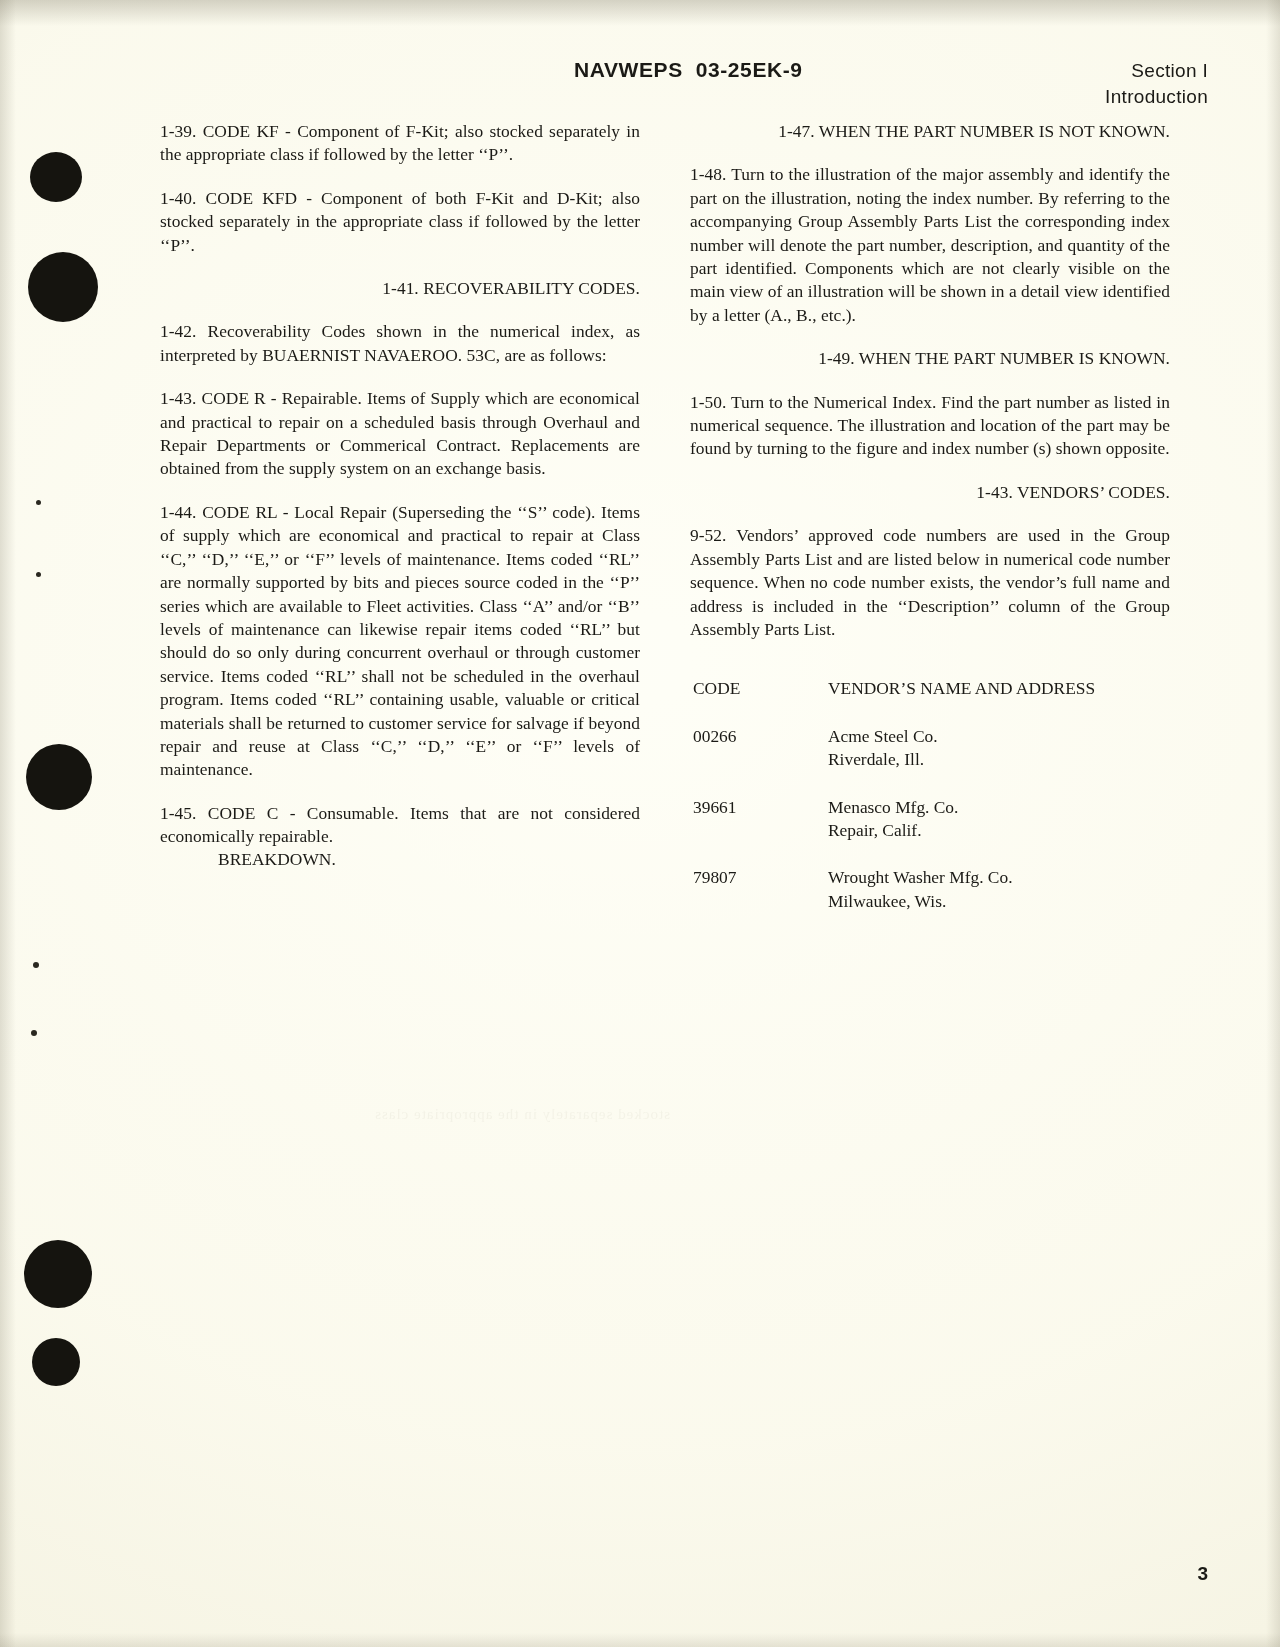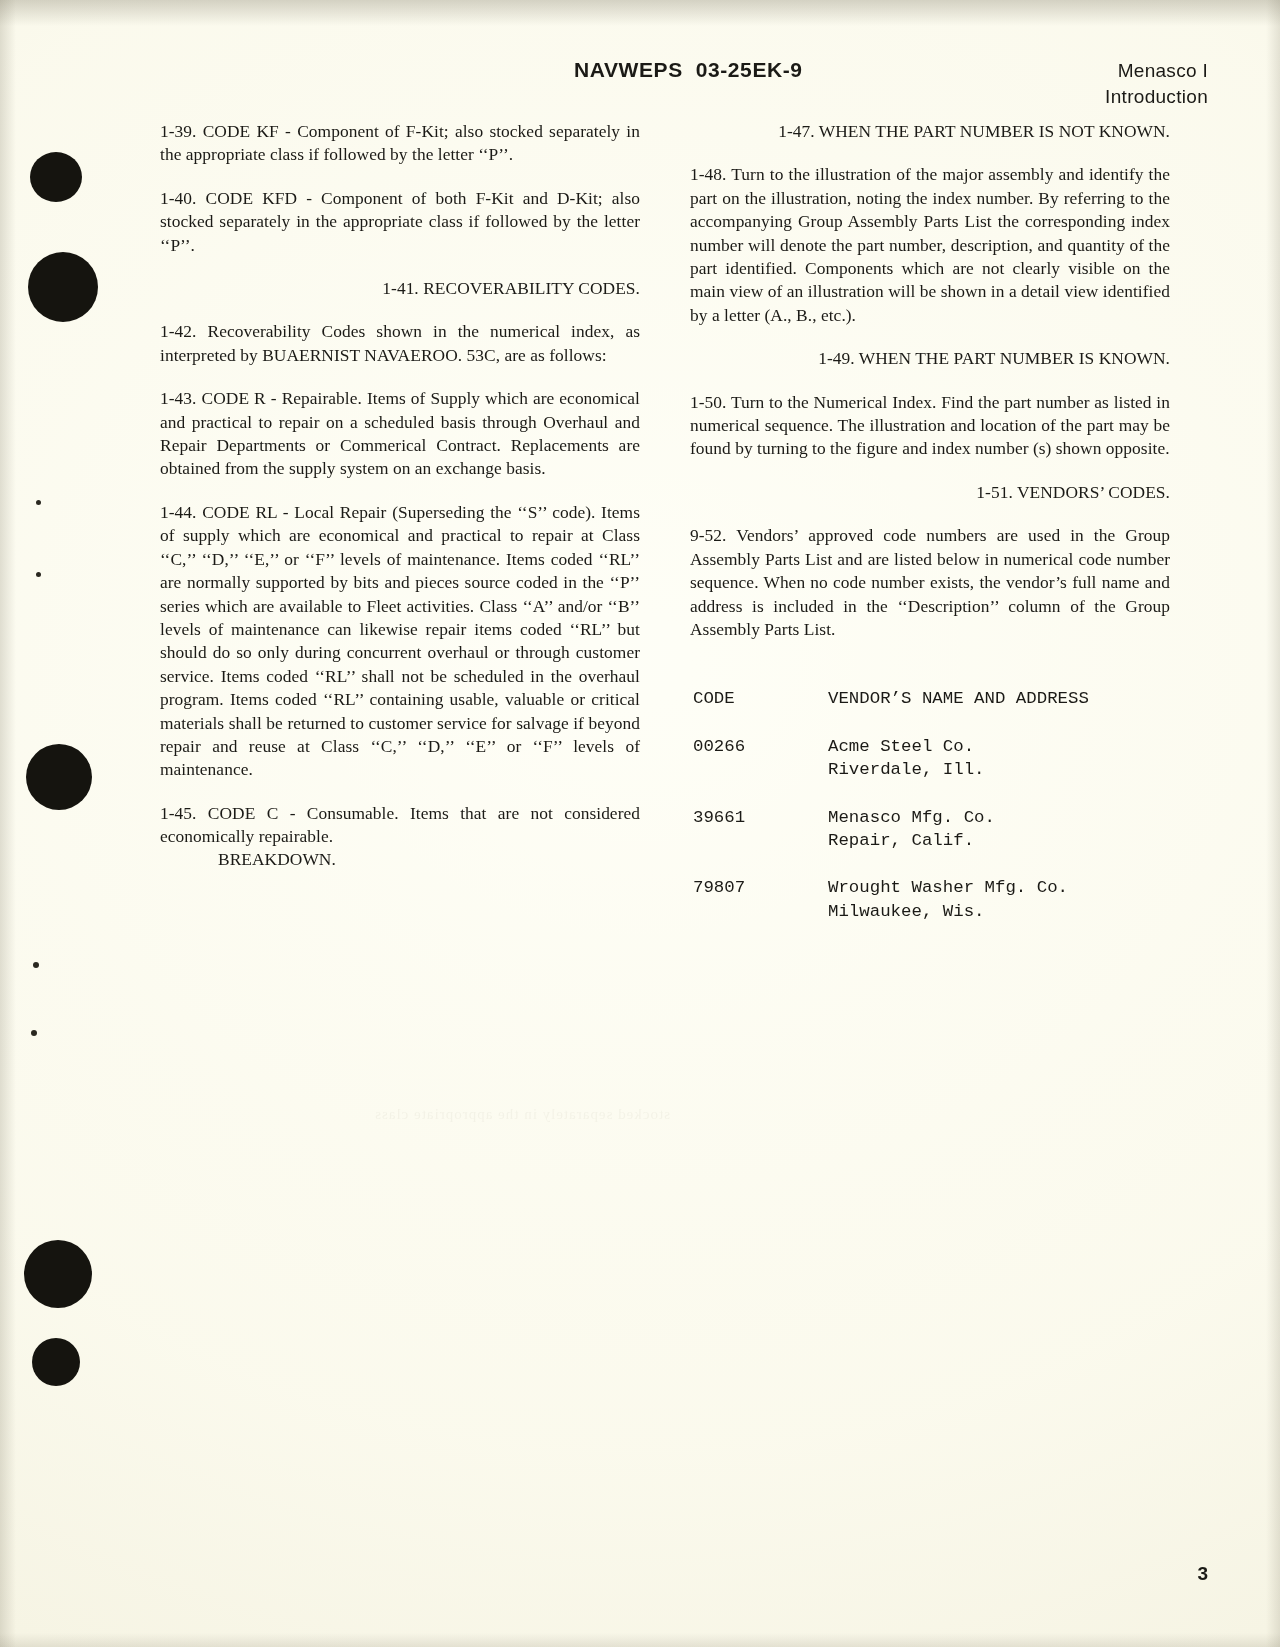--- a/index.html
+++ b/index.html
@@ -146,24 +146,23 @@
     display: inline-block;
     width: 100%;
   }
   .hang {
     display: block;
     padding-left: 58px;
   }
 
   
   .vendor-table {
-    margin-top: 46px;
+    margin-top: 36px;
     width: 100%;
     border-collapse: collapse;
-    font-family: Liberation Mono, monospace;
   }
   .vendor-table th,
   .vendor-table td {
     text-align: left;
     vertical-align: top;
     font-weight: normal;
     font-size: 17.4px;
     line-height: 23.4px;
     padding: 0;
   }
@@ -203,21 +202,21 @@
   <div class="speck" style="left:36px; top:500px; width:5px; height:5px;"></div>
   <div class="speck" style="left:36px; top:572px; width:5px; height:5px;"></div>
   <div class="speck" style="left:33px; top:962px; width:6px; height:6px;"></div>
   <div class="speck" style="left:31px; top:1030px; width:6px; height:6px;"></div>
 
   <div class="ghost">stocked separately in the appropriate class</div>
 
   <div class="header">
     <div class="doc-number">NAVWEPS  03-25EK-9</div>
     <div class="section-block">
-      <div class="section-line-1">Menasco I</div>
+      <div class="section-line-1">Section I</div>
       <div class="section-line-2">Introduction</div>
     </div>
   </div>
 
   <div class="columns">
 
     <div class="col">
       <p class="para">1-39. CODE KF - Component of F-Kit; also stocked separately in the appropriate class if followed by the letter ‘‘P’’.</p>
       <p class="para">1-40. CODE KFD - Component of both F-Kit and D-Kit; also stocked separately in the appropriate class if followed by the letter ‘‘P’’.</p>
       <p class="para heading">1-41. RECOVERABILITY CODES.</p>
@@ -228,21 +227,21 @@
       <p class="para" style="margin-top:-21px;">
         <span class="hang">BREAKDOWN.</span>
       </p>
     </div>
 
     <div class="col">
       <p class="para heading">1-47. WHEN THE PART NUMBER IS NOT KNOWN.</p>
       <p class="para">1-48. Turn to the illustration of the major assembly and identify the part on the illustration, noting the index number. By referring to the accompanying Group Assembly Parts List the corresponding index number will denote the part number, description, and quantity of the part identified. Components which are not clearly visible on the main view of an illustration will be shown in a detail view identified by a letter (A., B., etc.).</p>
       <p class="para heading">1-49. WHEN THE PART NUMBER IS KNOWN.</p>
       <p class="para">1-50. Turn to the Numerical Index. Find the part number as listed in numerical sequence. The illustration and location of the part may be found by turning to the figure and index number (s) shown opposite.</p>
-      <p class="para heading">1-51. VENDORS’ CODES.</p>
+      <p class="para heading">1-43. VENDORS’ CODES.</p>
       <p class="para">9-52. Vendors’ approved code numbers are used in the Group Assembly Parts List and are listed below in numerical code number sequence. When no code number exists, the vendor’s full name and address is included in the ‘‘Description’’ column of the Group Assembly Parts List.</p>
 
       <table class="vendor-table">
         <thead>
           <tr>
             <th class="c-code">CODE</th>
             <th class="c-name">VENDOR’S NAME AND ADDRESS</th>
           </tr>
         </thead>
         <tbody>

